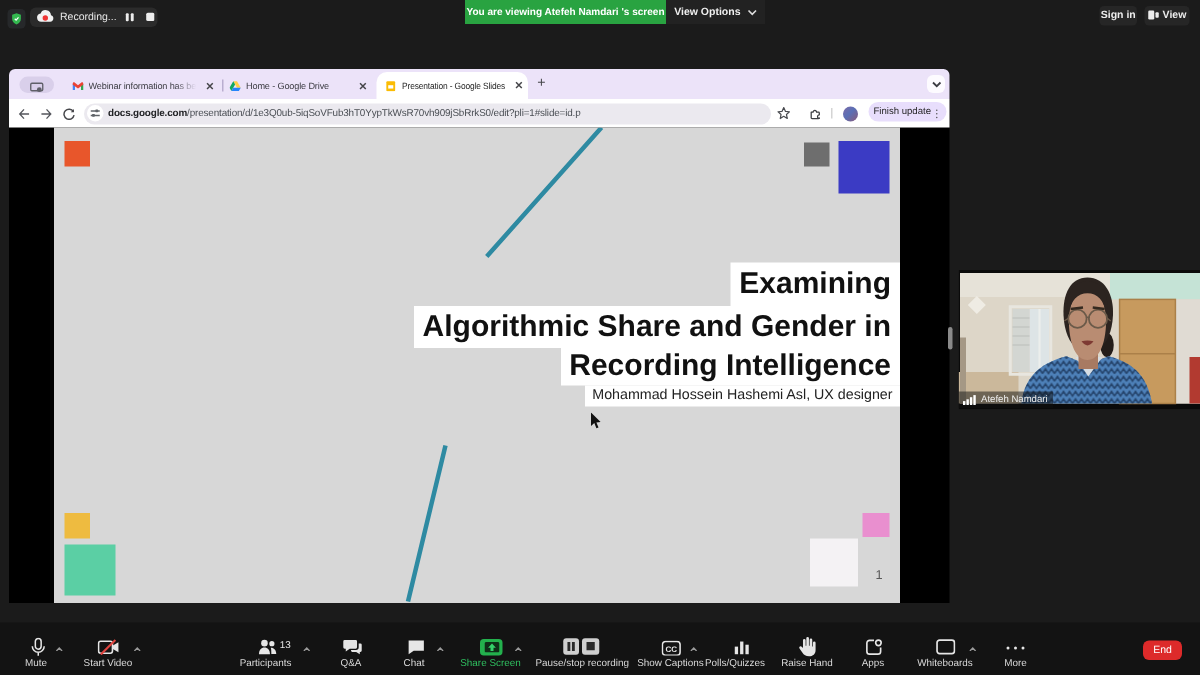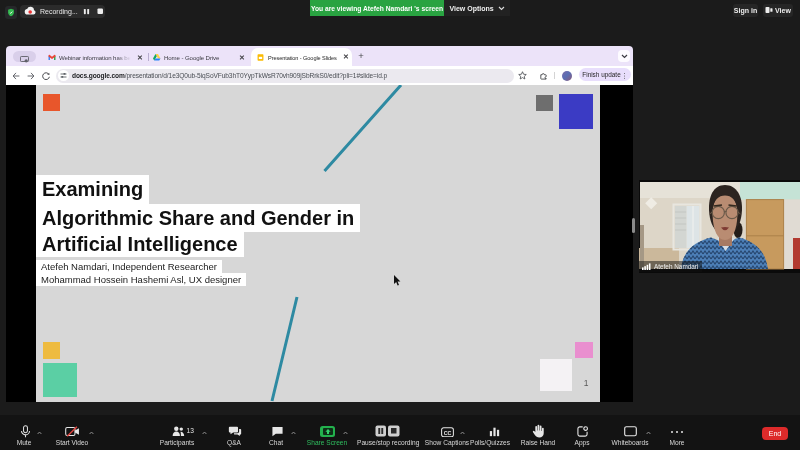--- a/index.html
+++ b/index.html
@@ -25,21 +25,21 @@
 #newtab{left:350px;top:4.5px;width:10px;height:10px;color:#47484c;font-size:9.5px;line-height:10px;text-align:center;font-weight:normal}
 #tschev{left:612px;top:3.5px;width:12px;height:12.5px;border-radius:4px;background:#fdfbff;color:#3c3c43;font-size:7px;line-height:12.5px;text-align:center}
 #urlbar{left:0;top:20px;width:627px;height:19px;background:#fff}
 #urlpill{left:50px;top:2.5px;width:458px;height:14px;background:#ebe9ef;border-radius:7px;display:flex;align-items:center}
 #tunecirc{width:11px;height:11px;border-radius:50%;background:#fff;margin-left:2px;display:flex;align-items:center;justify-content:center}
 #urltext{font-size:6.6px;color:#202124;margin-left:3px;letter-spacing:-0.1px;white-space:nowrap}
 #finishpill{left:573px;top:2.4px;width:52px;height:12.6px;background:#e8defc;border-radius:6.5px;color:#1f1f1f;font-size:6.4px;display:flex;align-items:center;justify-content:center;padding-right:7px}
 
 #slide{left:30px;top:39px;width:564px;height:317px;background:#d7d7d7;overflow:hidden}
 .sq{position:absolute}
-#titleblock{left:0;top:89.7px;width:564px;text-align:left}
+#titleblock{left:0;top:89.7px;width:564px;text-align:right}
 .tlrow{line-height:0;height:26px}.tl{display:inline-block;background:#fff;color:#111;font-weight:bold;font-size:20px;line-height:26px;padding:0 6px;white-space:nowrap}
 .slrow{line-height:0;height:13px}.sl{display:inline-block;background:#fff;color:#222;font-size:9.5px;line-height:13px;padding:0 5px;white-space:nowrap}
 #pagenum{left:545px;top:293px;width:10px;font-size:8.5px;color:#585858;text-align:center}
 
 #cam{left:639px;top:180px;width:161px;height:93px;overflow:hidden}
 #camlabel{left:639px;top:260.5px;height:11.5px;background:rgba(16,16,16,0.5);color:#efefef;font-size:6.4px;display:flex;align-items:center;padding:0 4px 0 3px;gap:3px}
 #handle{left:632px;top:218px;width:3px;height:15px;background:#8a8a8a;border-radius:1.5px}
 
 #toolbar{left:0;top:415px;width:800px;height:35px;background:#131313}
 .tlabel{position:absolute;top:439px;font-size:6.6px;color:#d9d9d9;white-space:nowrap;text-align:center}
@@ -155,22 +155,21 @@
     <div class="sq" style="left:7px;top:257px;width:17px;height:17px;background:#eebb40"></div>
     <div class="sq" style="left:7px;top:278px;width:34px;height:34px;background:#5bcfa4"></div>
     <div class="sq" style="left:539px;top:257px;width:18px;height:16px;background:#e98fcf"></div>
     <div class="sq" style="left:504px;top:274px;width:32px;height:32px;background:#f4f2f4"></div>
     <svg class="abs" style="left:0;top:0" width="564" height="317" viewBox="0 0 564 317">
         <path d="M365 0 L288.5 86 M261 212 L236 316" stroke="#2e8aa2" stroke-width="3" fill="none"></path>
       </svg>
     <div class="abs" id="titleblock">
       <div class="tlrow" style="height:29.4px"><span class="tl" style="line-height:29.4px">Examining</span></div>
       <div class="tlrow" style="height:28.3px"><span class="tl" style="line-height:28.3px">Algorithmic Share and Gender in</span></div>
-      <div class="tlrow" style="height:25px"><span class="tl" style="line-height:25px">Artificial Intelligence</span></div>
-      <div class="slrow" style="margin-top:2.2px"><span class="sl">Atefeh Namdari, Independent Researcher</span></div>
+      <div class="tlrow" style="height:25px"><span class="tl" style="line-height:25px">Recording Intelligence</span></div>
       <div class="slrow" style="height:13.7px"><span class="sl" style="line-height:13.7px">Mohammad Hossein Hashemi Asl, UX designer</span></div>
     </div>
     <div class="abs" id="pagenum">1</div>
     <svg class="abs" style="left:357px;top:190px" width="8" height="12" viewBox="0 0 8 12">
         <path d="M1 0 L1 9 L3.2 7 L4.6 10.5 L6 10 L4.6 6.6 L7.4 6.4 Z" fill="#111"></path>
       </svg>
   </div>
 </div>
 
 <div class="abs" id="cam">

